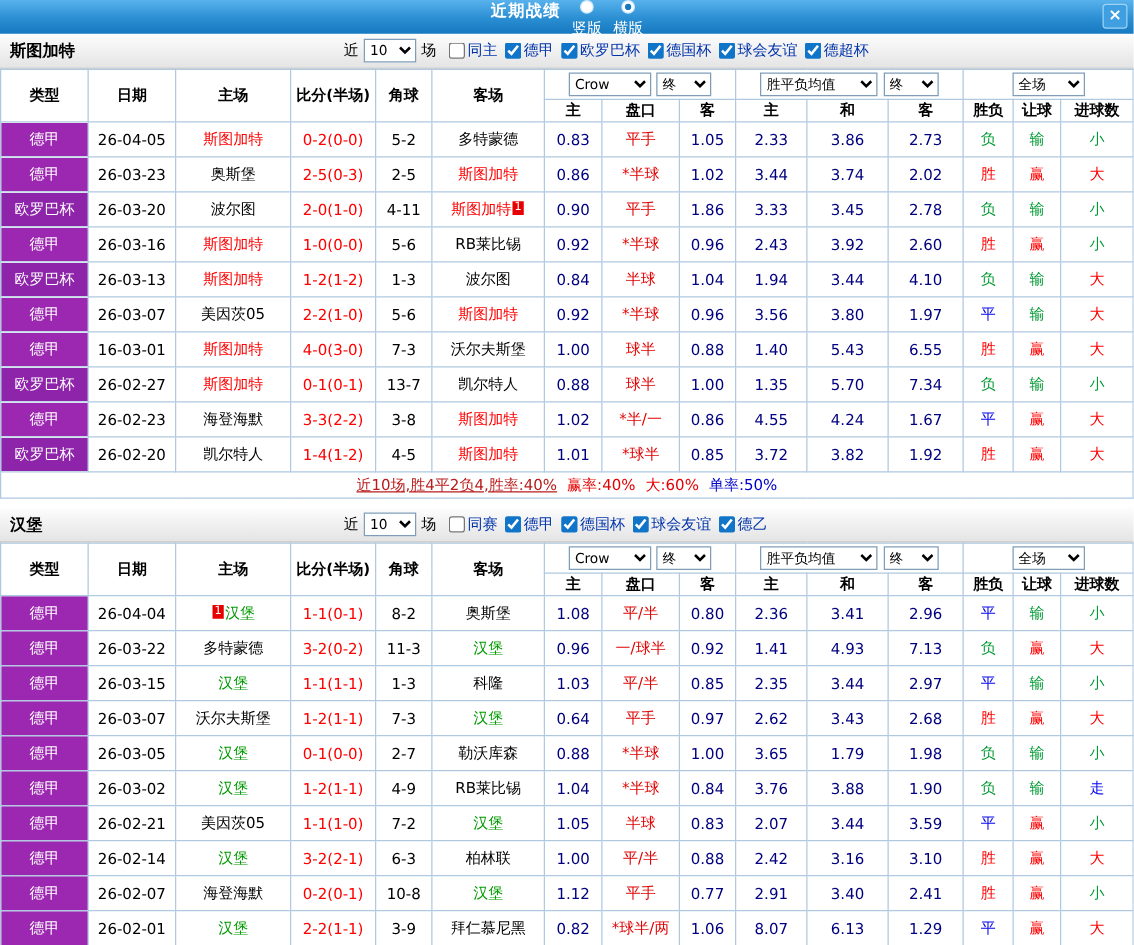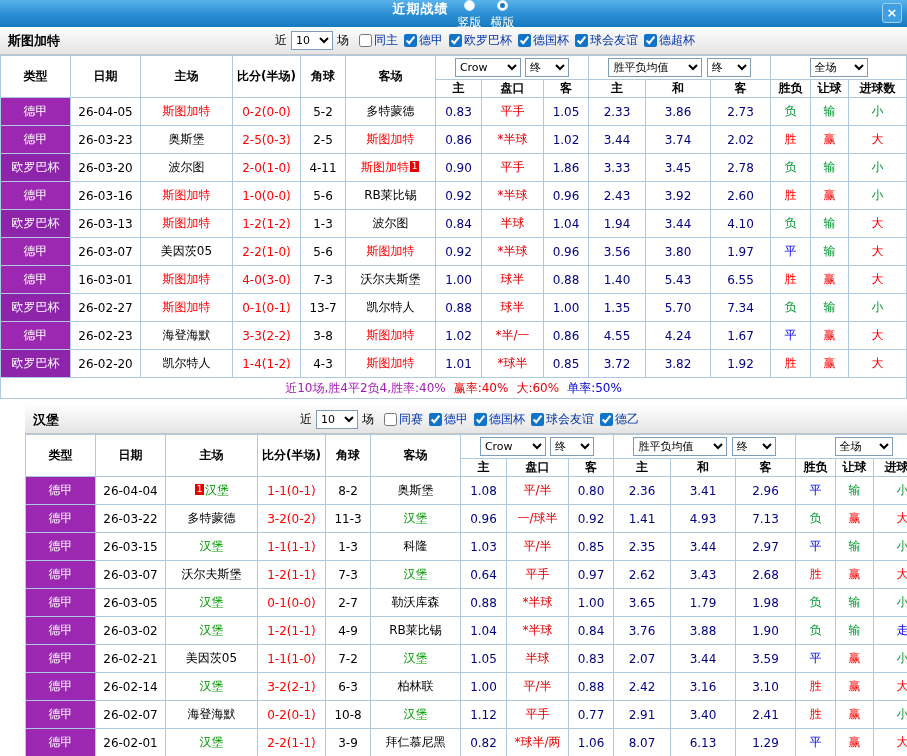--- a/index.html
+++ b/index.html
@@ -45,21 +45,21 @@
   .grid th, .grid td { border:1px solid #afc9e1; padding:0; white-space:nowrap; overflow:hidden; }
   .grid thead tr.h1 th { height:24px; font-weight:bold; background:#fff; }
   .grid thead tr.h2 th { height:18px; font-weight:bold; background:#fff; }
   .grid tbody td { height:28px; }
   td.league { color:#fff; }
   td.score { color:#f00; }
   td.num { color:#000080; }
   td.handicap { color:#e00000; }
   td.summary { height:21px; }
   .badge { display:inline-block; background:#e60000; color:#fff; font-size:9px; line-height:11px; min-width:9px; padding:0 1px; vertical-align:top; margin:2px 1px 0; }
-  .section + .section { margin-top:7px;margin-left:25px; }
+  .section + .section { margin-top:7px; }
 </style>
 </head>
 <body>
 
 <div class="window">
   <div class="titlebar">
     <span class="title">近期战绩</span>
     <label class="radio-opt">
       <span class="radio"></span>
       <span>竖版</span>
@@ -312,36 +312,36 @@
     <td style="color: rgb(0, 0, 238);">平</td>
     <td style="color: rgb(255, 0, 0);">赢</td>
     <td style="color: rgb(255, 0, 0);">大</td>
   </tr>
 
   <tr>
     <td class="league" style="background: rgb(142, 36, 170);">欧罗巴杯</td>
     <td>26-02-20</td>
     <td><span style="color: rgb(0, 0, 0);">凯尔特人</span></td>
     <td class="score">1-4(1-2)</td>
-    <td>4-3</td>
+    <td>4-5</td>
     <td><span style="color: rgb(255, 0, 0);">斯图加特</span></td>
     <td class="num">1.01</td>
     <td class="handicap">*球半</td>
     <td class="num">0.85</td>
     <td class="num">3.72</td>
     <td class="num">3.82</td>
     <td class="num">1.92</td>
     <td style="color: rgb(255, 0, 0);">胜</td>
     <td style="color: rgb(255, 0, 0);">赢</td>
     <td style="color: rgb(255, 0, 0);">大</td>
   </tr>
 </tbody>
       <tfoot>
         <tr>
-              <td class="summary" colspan="15"><span style="color: #a21caf; margin: 16px 4px;">近10场,胜4平2负4,胜率:40%</span><span style="color: rgb(230, 0, 0); margin: 0px 4px;">赢率:40%</span><span style="color: rgb(230, 0, 0); margin: 0px 4px;">大:60%</span><span style="color: rgb(0, 0, 204); margin: 0px 4px;">单率:50%</span></td>
+              <td class="summary" colspan="15"><span style="color: #b91c1c; margin: 16px 4px; text-decoration: underline;">近10场,胜4平2负4,胜率:40%</span><span style="color: rgb(230, 0, 0); margin: 0px 4px;">赢率:40%</span><span style="color: rgb(230, 0, 0); margin: 0px 4px;">大:60%</span><span style="color: rgb(0, 0, 204); margin: 0px 4px;">单率:50%</span></td>
             </tr>
       </tfoot>
     </table>
   </div>
 
   <div class="section">
     <div class="sec-header">
       <span class="team-name">汉堡</span>
       <div class="filterbar">
         <span>近</span>

